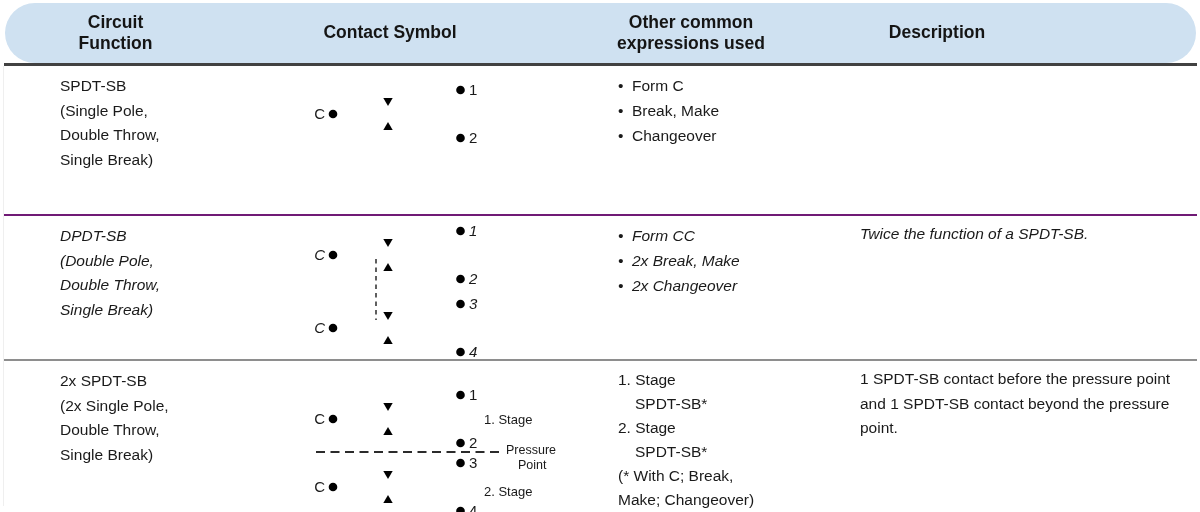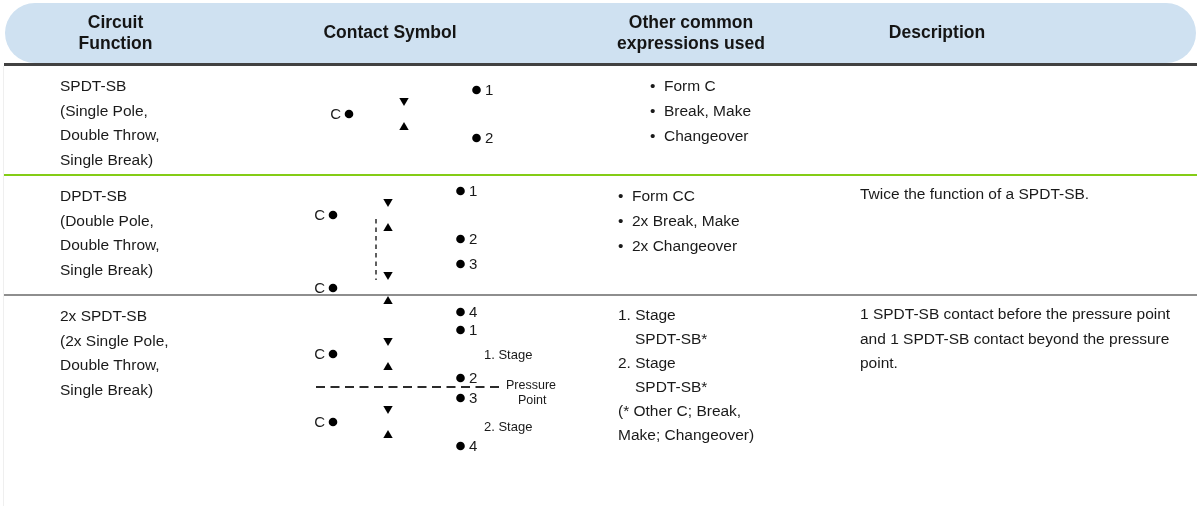--- a/index.html
+++ b/index.html
@@ -20,22 +20,22 @@
     text-align:center; white-space:pre-line; color:#151515;
   }
   .th1 { padding-right:74px; }
   .th2 { padding-right:120px; }
   .th3 { padding-right:68px; }
   .th4 { padding-right:172px; }
 
   
   .tbody { position:absolute; top:63px; left:4px; width:1193px; border-top:3px solid #414141; }
   .row { display:grid; grid-template-columns:296px 300px 250px 347px; }
-  .row1 { height:108px;gap:16px; }
-  .row2 { height:120px; border-top:2px solid #84cc16; }
+  .row1 { height:148px; }
+  .row2 { height:145px; border-top:2px solid #701a75;font-style:italic; }
   .row3 { height:170px; border-top:2px solid #8e8e8e; }
   .left-edge { position:absolute; left:3px; top:66px; width:1px; height:440px; background:#efefef; }
 
   .c-func { padding:8px 0 0 56px; font-size:15.5px; line-height:24.5px; white-space:pre-line; }
   .c-sym  { padding-left:4px; }
   .c-expr { padding:7px 0 0 18px; font-size:15.5px; line-height:25px; }
   .c-desc { padding:6px 25px 0 10px; font-size:15.5px; line-height:24.5px; }
 
   .bullet-line { display:flex; }
   .bullet-line .b { width:14px; flex:0 0 14px; }
@@ -173,20 +173,20 @@
           <text class="tiny" x="202" y="71">Pressure</text>
           <text class="tiny" x="214" y="85.5">Point</text>
           <text class="small" x="180" y="113">2. Stage</text>
         </svg>
       </div>
       <div class="c-expr">
         <div class="num-line">1. Stage</div>
         <div class="num-line indent">SPDT-SB*</div>
         <div class="num-line">2. Stage</div>
         <div class="num-line indent">SPDT-SB*</div>
-        <div class="num-line">(* Other C; Break,</div>
+        <div class="num-line">(* With C; Break,</div>
         <div class="num-line">Make; Changeover)</div>
       </div>
       <div class="c-desc">1 SPDT-SB contact before the pressure point and 1 SPDT-SB contact beyond the pressure point.</div>
     </section>
 
   </div>
 </div>
 
 </body></html>

